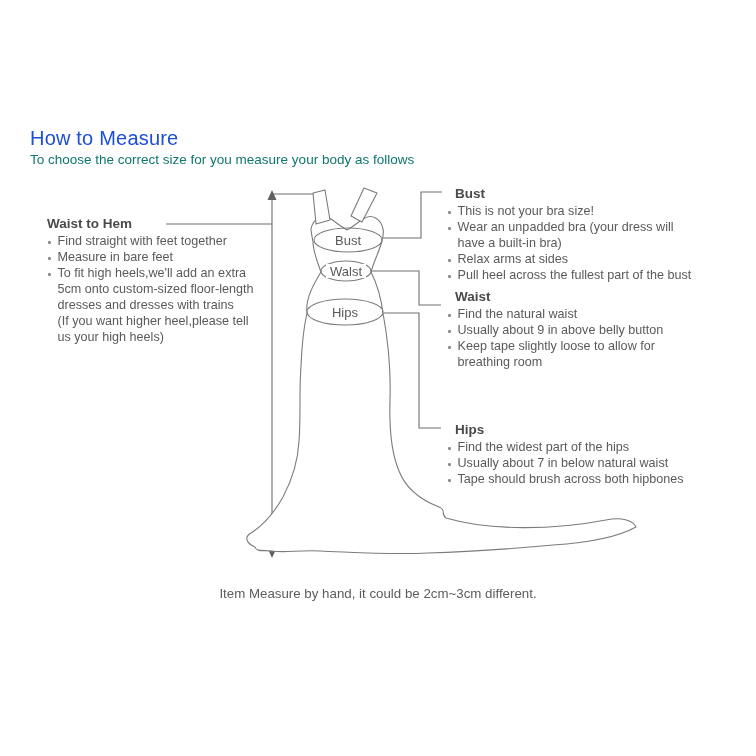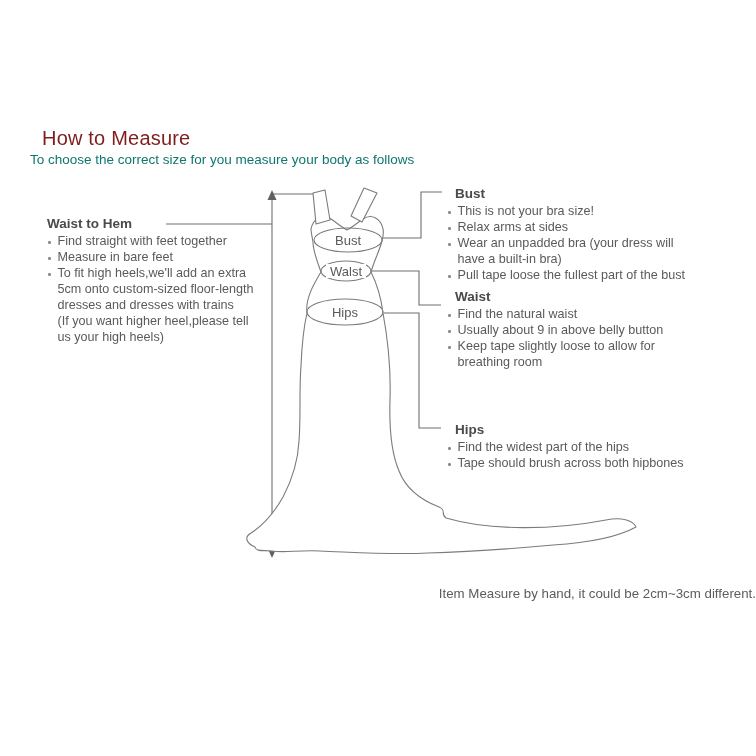--- a/index.html
+++ b/index.html
@@ -1,32 +1,32 @@
 <!DOCTYPE html>
 <html><head>
 <meta charset="utf-8">
 <style>
   html,body{margin:0;padding:0;background:#ffffff;}
   body{width:756px;height:756px;position:relative;overflow:hidden;
        font-family:"Liberation Sans",sans-serif;color:#575757;}
   .abs{position:absolute;}
-  #page-title{left:42px;top:127px;font-size:20px;color:#7f1d1d;font-weight:400;letter-spacing:.2px;}
+  #page-title{left:30px;top:127px;font-size:20px;color:#1d4ed8;font-weight:400;letter-spacing:.2px;}
   #page-subtitle{left:30px;top:152px;font-size:13.5px;color:#0f766e;}
   .sec{position:absolute;}
   .sec-heading{font-size:13.5px;font-weight:700;color:#4a4a4a;line-height:17px;white-space:nowrap;}
   .items{margin-top:1px;}
   .item{display:flex;align-items:flex-start;line-height:16px;font-size:12.6px;color:#5a5a5a;}
   .dot{flex:none;width:2.5px;height:2.5px;border-radius:50%;background:#8a8a8a;margin:8px 7px 0 1px;}
   .item-text{white-space:pre-line;}
   #sec-hollow{left:47px;top:215px;width:235px;}
   #sec-bust{left:447px;top:185px;width:290px;}
   #sec-bust .sec-heading,#sec-waist .sec-heading,#sec-hips .sec-heading{margin-left:8px;}
   #sec-waist{left:447px;top:288px;width:290px;}
   #sec-hips{left:447px;top:421px;width:290px;}
-  #footnote{left:0;right:0;top:586px;text-align:right;font-size:13.3px;color:#5c5c5c;}
+  #footnote{left:0;right:0;top:586px;text-align:center;font-size:13.3px;color:#5c5c5c;}
   #diagram-svg{position:absolute;left:0;top:0;pointer-events:none;}
   svg text{font-family:"Liberation Sans",sans-serif;}
 </style>
 </head>
 <body>
 
 <svg id="diagram-svg" width="756" height="756" viewBox="0 0 756 756">
   <g stroke="#6e6e6e" stroke-width="1.1" fill="none">
 
     <line x1="272" y1="198" x2="272" y2="550"></line>
@@ -116,30 +116,30 @@
 
 <div class="sec" id="sec-bust">
   <div class="sec-heading">Bust</div>
   <div class="items">
     <div class="item">
         <span class="dot"></span>
         <span class="item-text">This is not your bra size!</span>
       </div>
     <div class="item">
         <span class="dot"></span>
-        <span class="item-text">Relax arms at sides</span>
-      </div>
-    <div class="item">
-        <span class="dot"></span>
         <span class="item-text">Wear an unpadded bra (your dress will
 have a built-in bra)</span>
       </div>
     <div class="item">
         <span class="dot"></span>
-        <span class="item-text">Pull tape loose the fullest part of the bust</span>
+        <span class="item-text">Relax arms at sides</span>
+      </div>
+    <div class="item">
+        <span class="dot"></span>
+        <span class="item-text">Pull heel across the fullest part of the bust</span>
       </div>
   </div>
 </div>
 
 <div class="sec" id="sec-waist">
   <div class="sec-heading">Waist</div>
   <div class="items">
     <div class="item">
         <span class="dot"></span>
         <span class="item-text">Find the natural waist</span>
@@ -158,18 +158,22 @@
 
 <div class="sec" id="sec-hips">
   <div class="sec-heading">Hips</div>
   <div class="items">
     <div class="item">
         <span class="dot"></span>
         <span class="item-text">Find the widest part of the hips</span>
       </div>
     <div class="item">
         <span class="dot"></span>
+        <span class="item-text">Usually about 7 in below natural waist</span>
+      </div>
+    <div class="item">
+        <span class="dot"></span>
         <span class="item-text">Tape should brush across both hipbones</span>
       </div>
   </div>
 </div>
 
 <div class="abs" id="footnote">Item Measure by hand, it could be 2cm~3cm different.</div>
 
 </body></html>

